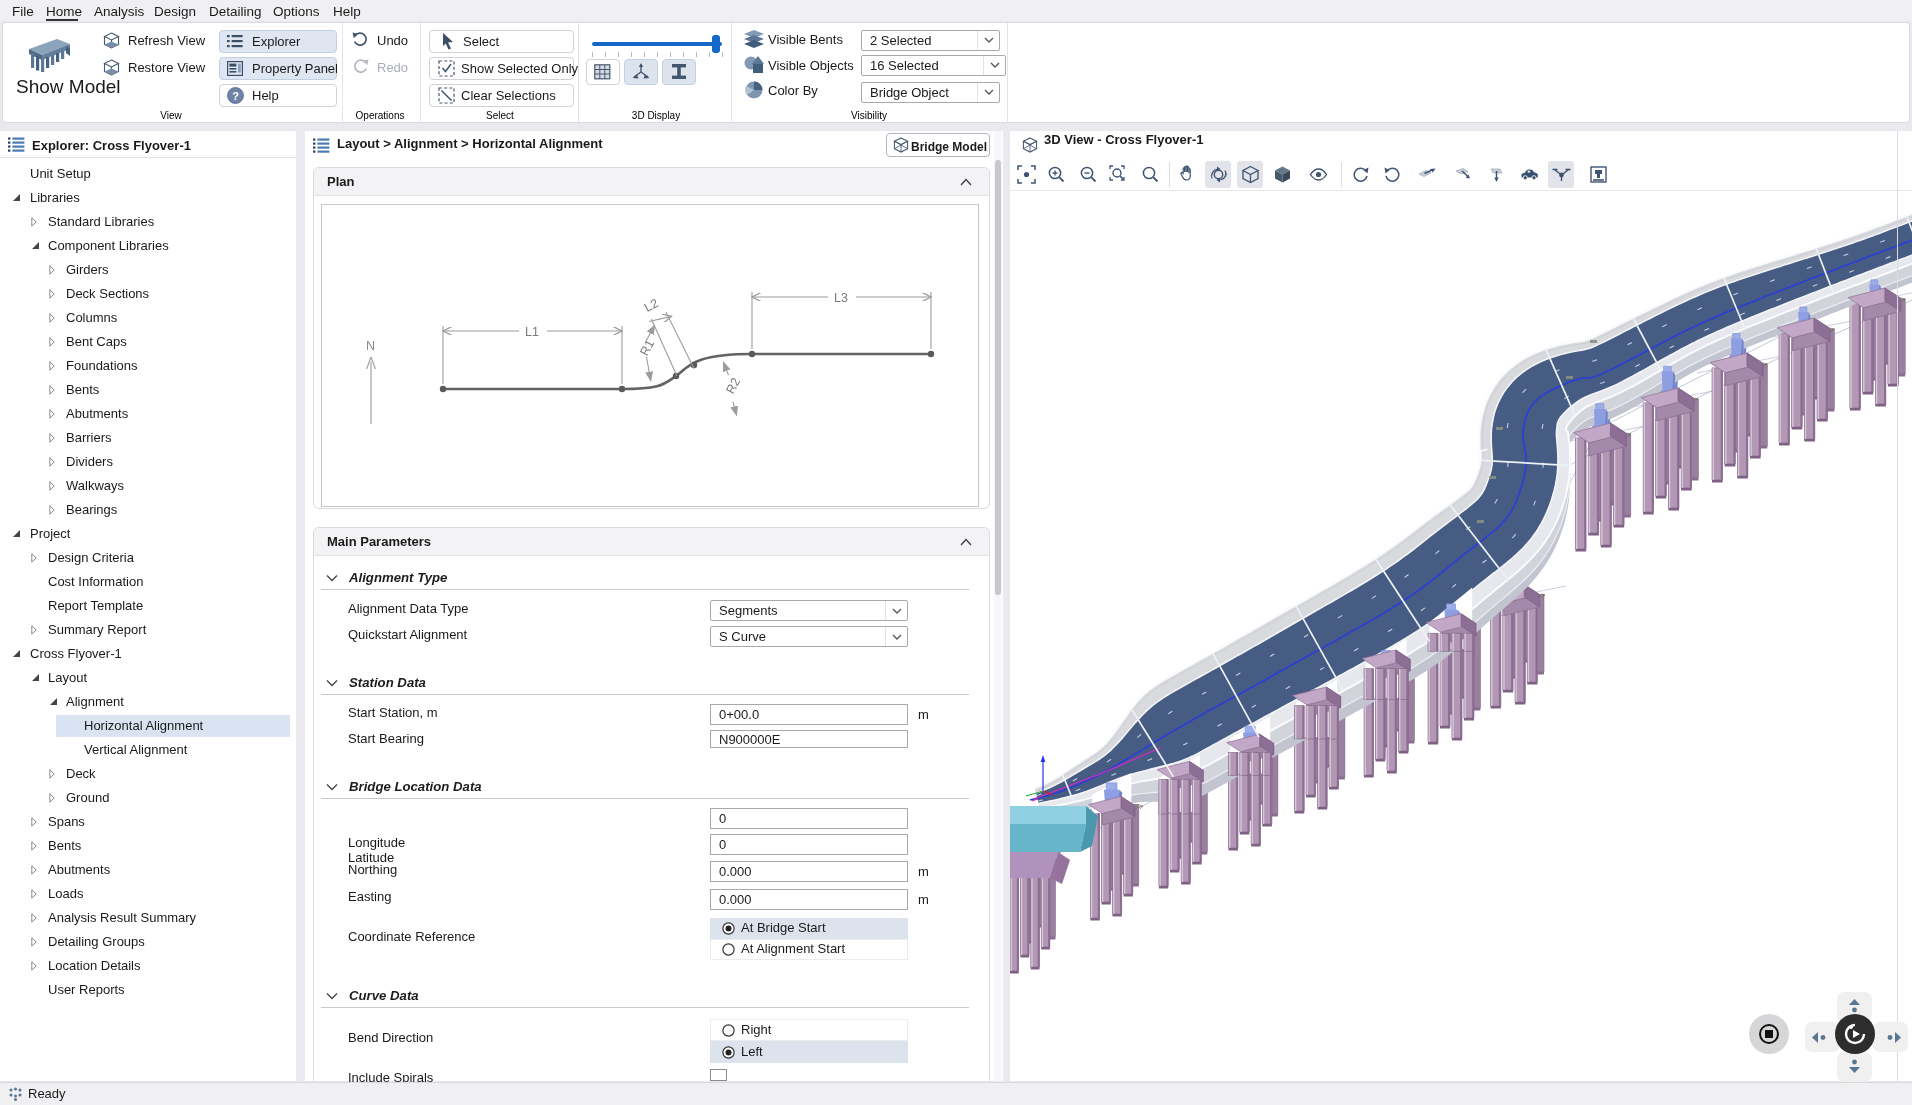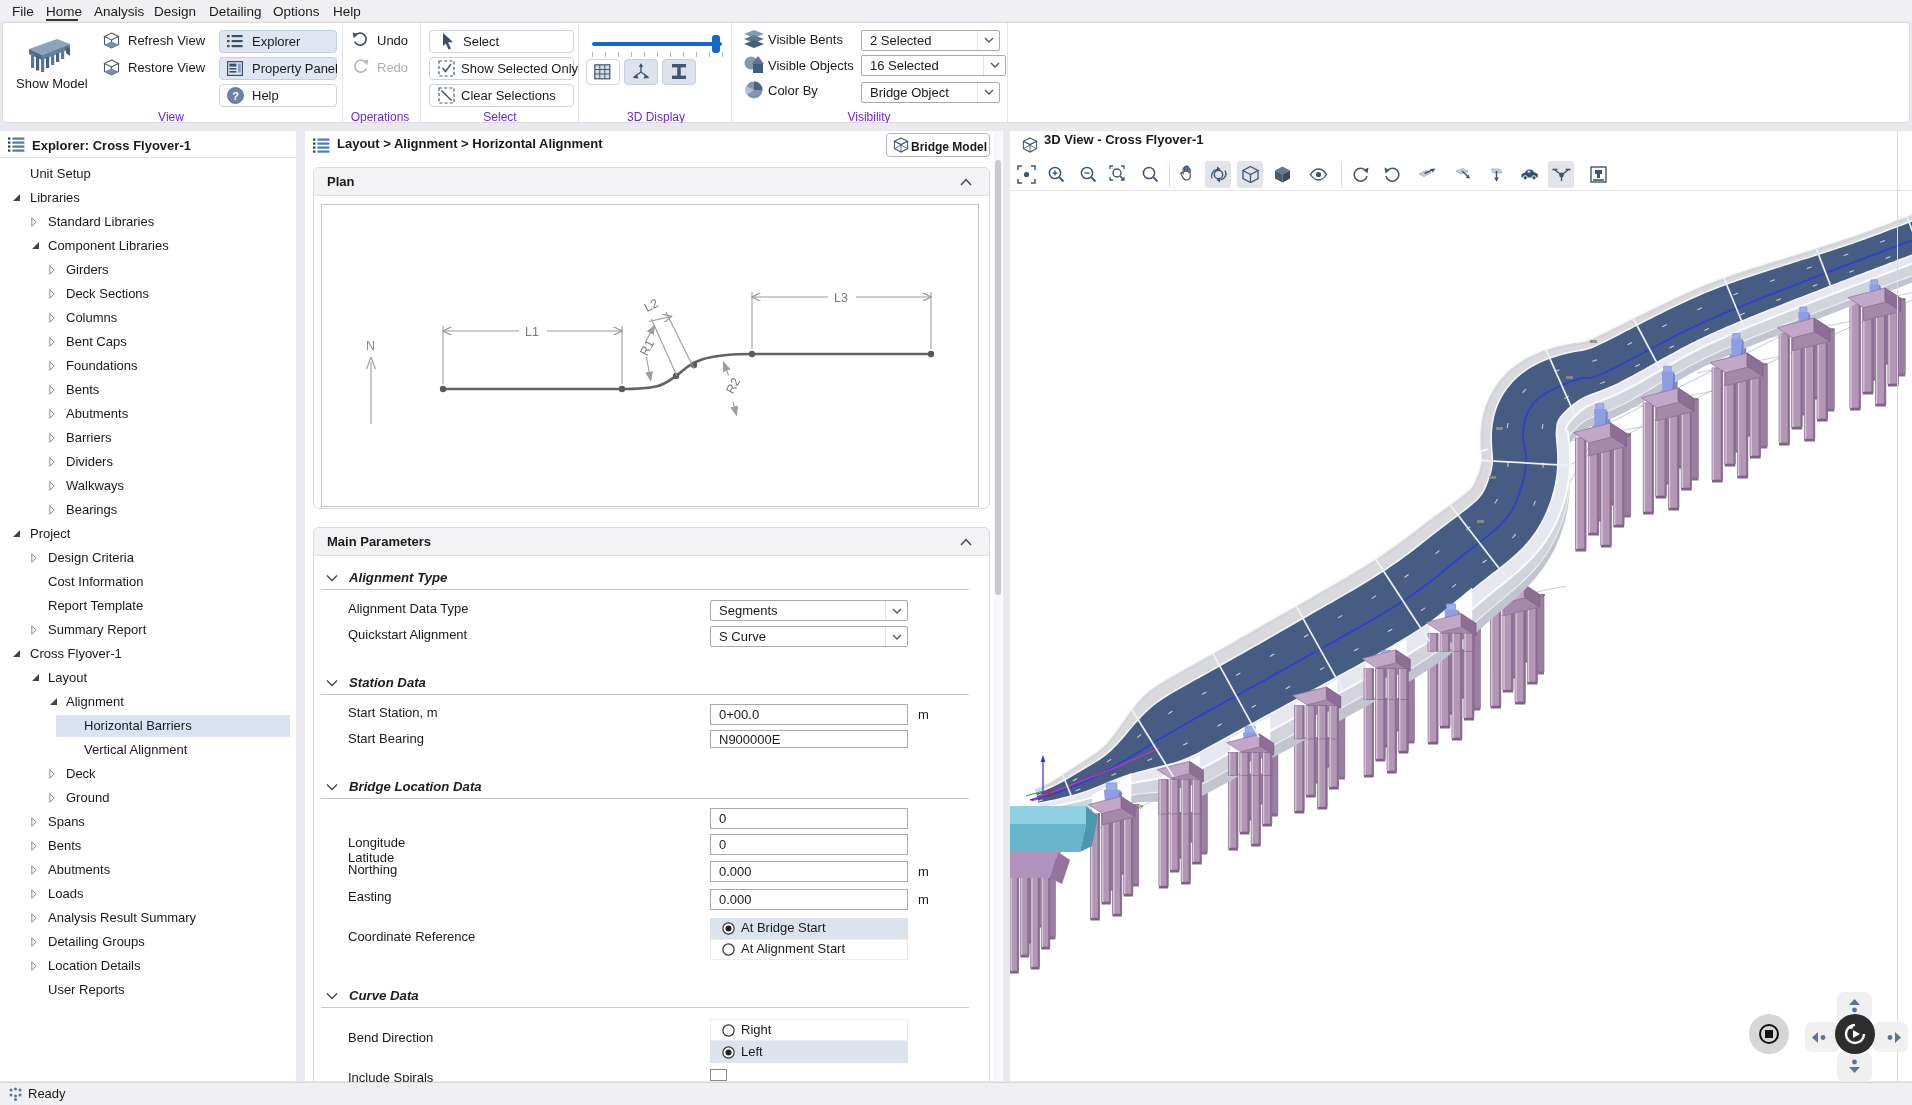--- a/index.html
+++ b/index.html
@@ -5,21 +5,21 @@
 html,body{width:1912px;height:1105px;overflow:hidden;font-family:"Liberation Sans",sans-serif;background:#e9e9ee}
 .abs{position:absolute}
 .lbl{position:absolute;font-size:13px;color:#1a1a1a;white-space:nowrap}
 .btn{position:absolute;background:#fff;border:1px solid #d2d2d6;border-radius:4px;display:flex;align-items:center;font-size:13px;color:#1a1a1a}
 .btn.tog{background:#dfe6f2;border-color:#c3cfe2}
 .combo{position:absolute;background:#fff;border:1px solid #a9a9ad;border-radius:2px;font-size:13px;color:#1a1a1a;display:flex;align-items:center}
 .combo .tx{padding-left:8px;flex:1}
 .combo .ar{width:22px;display:flex;align-items:center;justify-content:center;border-left:1px solid #e3e3e6;height:100%}
 .inp{position:absolute;background:#fff;border:1px solid #a9a9ad;font-size:13px;color:#1a1a1a;display:flex;align-items:center;padding-left:8px}
 .sect{position:absolute;font-size:13.2px;font-weight:bold;font-style:italic;color:#1c1c1c;white-space:nowrap}
-.glbl{position:absolute;font-size:12px;color:#6d28d9;white-space:nowrap;transform:translateX(-50%)}
+.glbl{position:absolute;font-size:10px;color:#000000;white-space:nowrap;transform:translateX(-50%)}
 svg{position:absolute;overflow:visible}
 </style></head><body>
 
 <div class="abs" style="left:0;top:0;width:1912px;height:21px;background:#f0f0f3"></div>
 <div class="lbl" style="left:12px;top:3.5px;font-size:13.5px">File</div>
 <div class="lbl" style="left:46px;top:3.5px;font-size:13.5px">Home</div>
 <div class="lbl" style="left:94px;top:3.5px;font-size:13.5px">Analysis</div>
 <div class="lbl" style="left:154px;top:3.5px;font-size:13.5px">Design</div>
 <div class="lbl" style="left:209px;top:3.5px;font-size:13.5px">Detailing</div>
 <div class="lbl" style="left:273px;top:3.5px;font-size:13.5px">Options</div>
@@ -42,21 +42,21 @@
 <polygon points="16,19 44,8 44,13 16,24" fill="#62809e"></polygon>
 <rect x="5" y="17" width="3.2" height="15" fill="#5b7795"></rect>
     <rect x="10" y="19.5" width="3.2" height="15" fill="#46627c"></rect>
 <rect x="15" y="23" width="3.2" height="13" fill="#5b7795"></rect>
     <rect x="20" y="21" width="3.2" height="11" fill="#46627c"></rect>
 <rect x="25" y="19" width="3.2" height="10" fill="#5b7795"></rect>
     <rect x="30" y="17" width="3.2" height="9" fill="#46627c"></rect>
 <rect x="35" y="15" width="3.2" height="8" fill="#5b7795"></rect>
 <polygon points="40,10 44,13 44,20 40,17" fill="#44607a"></polygon>
 </svg>
-<div class="lbl" style="left:16px;top:76px;font-size:13px">Show Model</div>
+<div class="lbl" style="left:16px;top:76px;font-size:19px">Show Model</div>
 <svg class="abs" style="left:103px;top:32px" width="17" height="17" viewBox="0 0 17 17">
 <polygon points="8.5,1 15.5,4.5 8.5,8 1.5,4.5" fill="none" stroke="#44566e" stroke-width="1.1"></polygon>
 <path d="M1.5 4.5 L1.5 12.5 L8.5 16 L15.5 12.5 L15.5 4.5" fill="none" stroke="#44566e" stroke-width="1.1"></path>
 <path d="M8.5 8 L8.5 16" stroke="#44566e" stroke-width="1.1"></path>
 <polygon points="1.5,12.5 8.5,9.5 15.5,12.5 8.5,16" fill="#7b8ea8"></polygon>
 </svg>
 <div class="lbl" style="left:128px;top:33px">Refresh View</div>
 <svg class="abs" style="left:103px;top:59px" width="17" height="17" viewBox="0 0 17 17">
 <polygon points="8.5,1 15.5,4.5 8.5,8 1.5,4.5" fill="none" stroke="#44566e" stroke-width="1.1"></polygon>
 <path d="M1.5 4.5 L1.5 12.5 L8.5 16 L15.5 12.5 L15.5 4.5" fill="none" stroke="#44566e" stroke-width="1.1"></path>
@@ -286,21 +286,21 @@
 <div class="lbl" style="left:30px;top:646px">Cross Flyover-1</div>
 <svg class="abs" style="left:31px;top:673px" width="9" height="9" viewBox="0 0 9 9">
     <polygon points="8,1 8,8 1,8" fill="#444"></polygon>
   </svg>
 <div class="lbl" style="left:48px;top:670px">Layout</div>
 <svg class="abs" style="left:49px;top:697px" width="9" height="9" viewBox="0 0 9 9">
     <polygon points="8,1 8,8 1,8" fill="#444"></polygon>
   </svg>
 <div class="lbl" style="left:66px;top:694px">Alignment</div>
 <div class="abs" style="left:56px;top:715px;width:234px;height:22px;background:#d9e3f2"></div>
-<div class="lbl" style="left:84px;top:718px">Horizontal Barriers</div>
+<div class="lbl" style="left:84px;top:718px">Horizontal Alignment</div>
 <div class="lbl" style="left:84px;top:742px">Vertical Alignment</div>
 <svg class="abs" style="left:49px;top:769px" width="6" height="10" viewBox="0 0 6 10">
     <polygon points="0.8,0.8 5.2,5 0.8,9.2" fill="none" stroke="#8a8a8a" stroke-width="1"></polygon>
   </svg>
 <div class="lbl" style="left:66px;top:766px">Deck</div>
 <svg class="abs" style="left:49px;top:793px" width="6" height="10" viewBox="0 0 6 10">
     <polygon points="0.8,0.8 5.2,5 0.8,9.2" fill="none" stroke="#8a8a8a" stroke-width="1"></polygon>
   </svg>
 <div class="lbl" style="left:66px;top:790px">Ground</div>
 <svg class="abs" style="left:31px;top:817px" width="6" height="10" viewBox="0 0 6 10">

